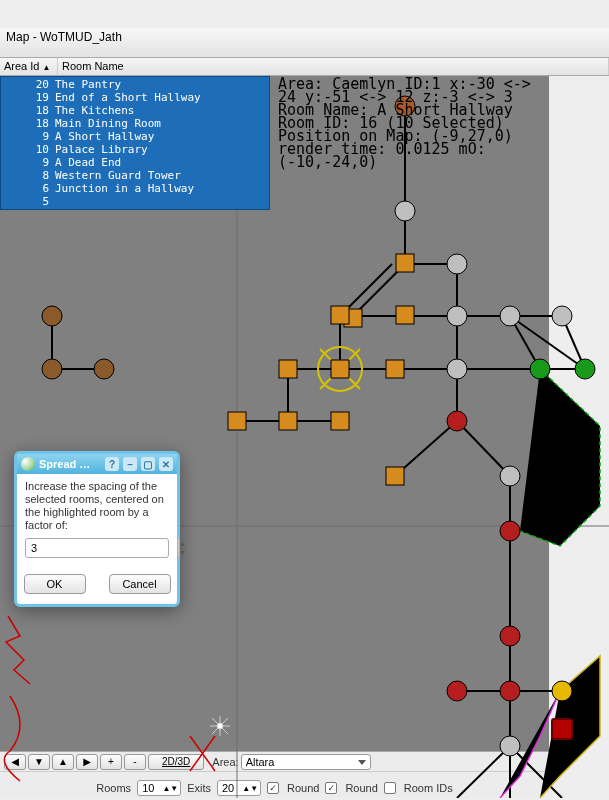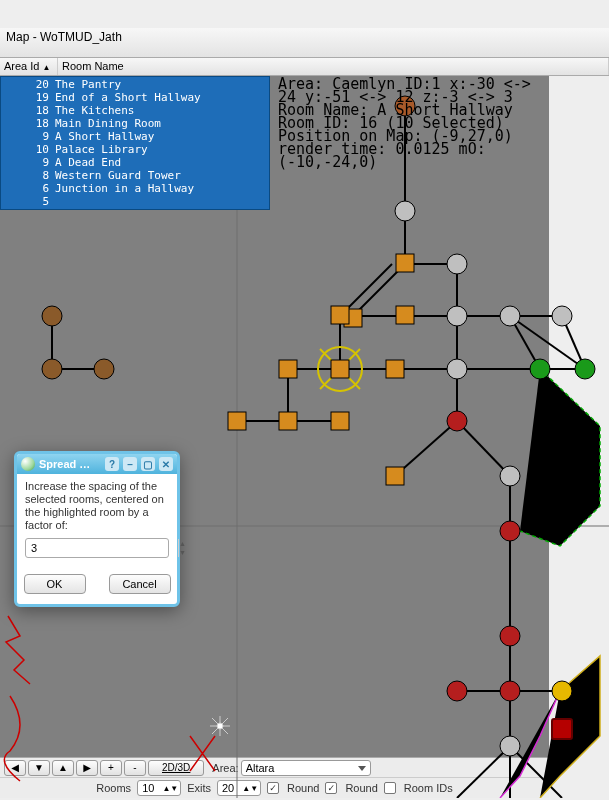--- a/index.html
+++ b/index.html
@@ -139,21 +139,21 @@
     display:flex; align-items:center; justify-content:center;
   }
 
   .bottombar {
     position:absolute; left:0; right:0; bottom:0;
     background: #ececec;
     border-top:1px solid #aaa;
     font-size:11px;
   }
   .bb-row { display:flex; align-items:center; height:20px; padding:0 4px; gap:2px; border-bottom:1px solid #ccc;}
-  .bb-row:last-child { border-bottom:none; justify-content:center; gap:6px;}
+  .bb-row:last-child { border-bottom:none; justify-content:center; gap:6px;margin-top:6px;}
   .sqbtn {
     width:22px; height:16px;
     background:linear-gradient(#fdfdfd,#e2e2e2);
     border:1px solid #999; border-radius:3px;
     display:flex; align-items:center; justify-content:center;
     font-size:10px; cursor:pointer;
   }
   .pillbtn {
     height:16px; padding:0 13px;
     background:linear-gradient(#fdfdfd,#e2e2e2);

